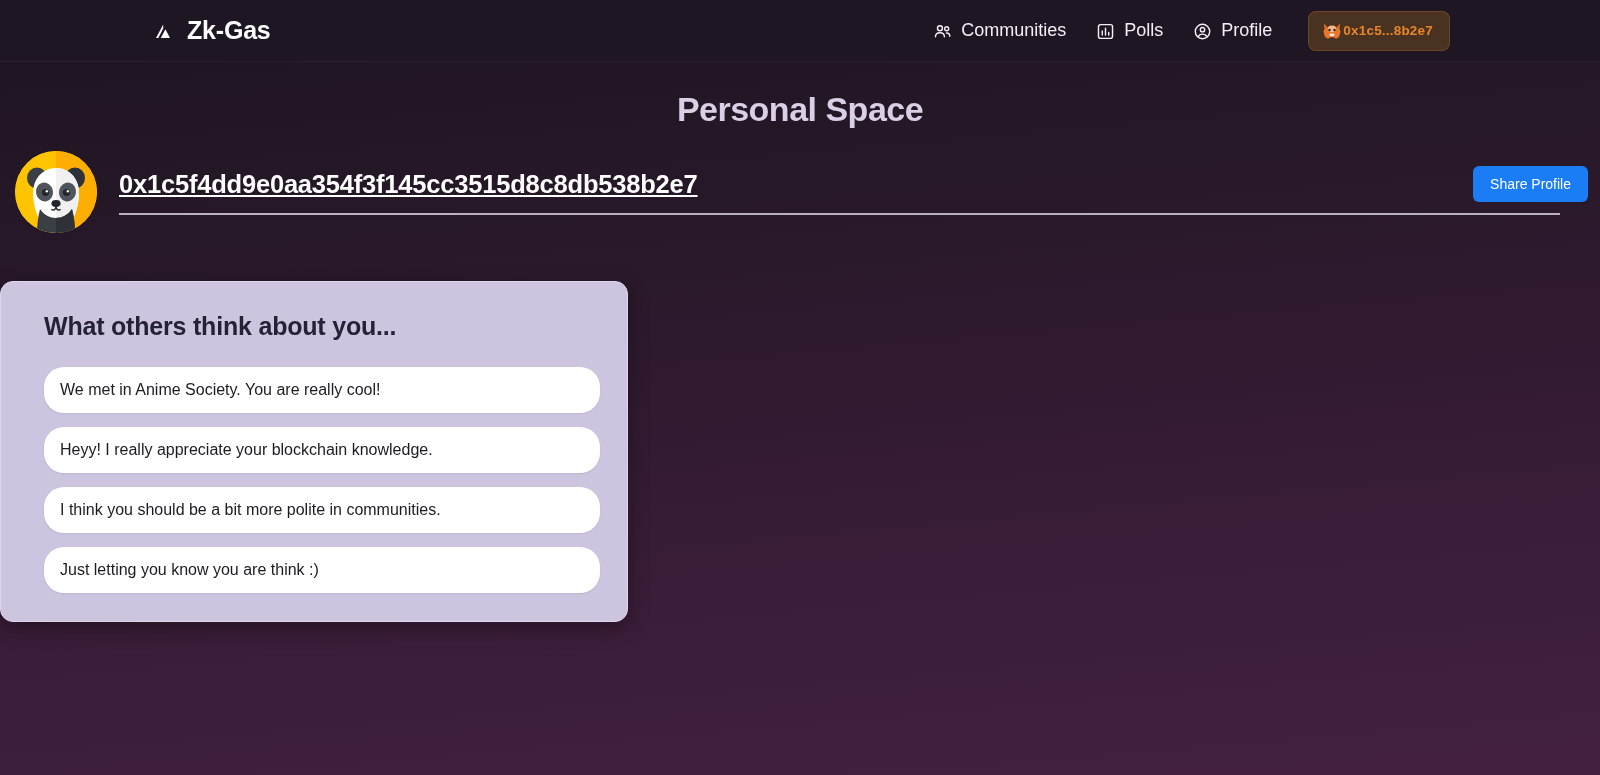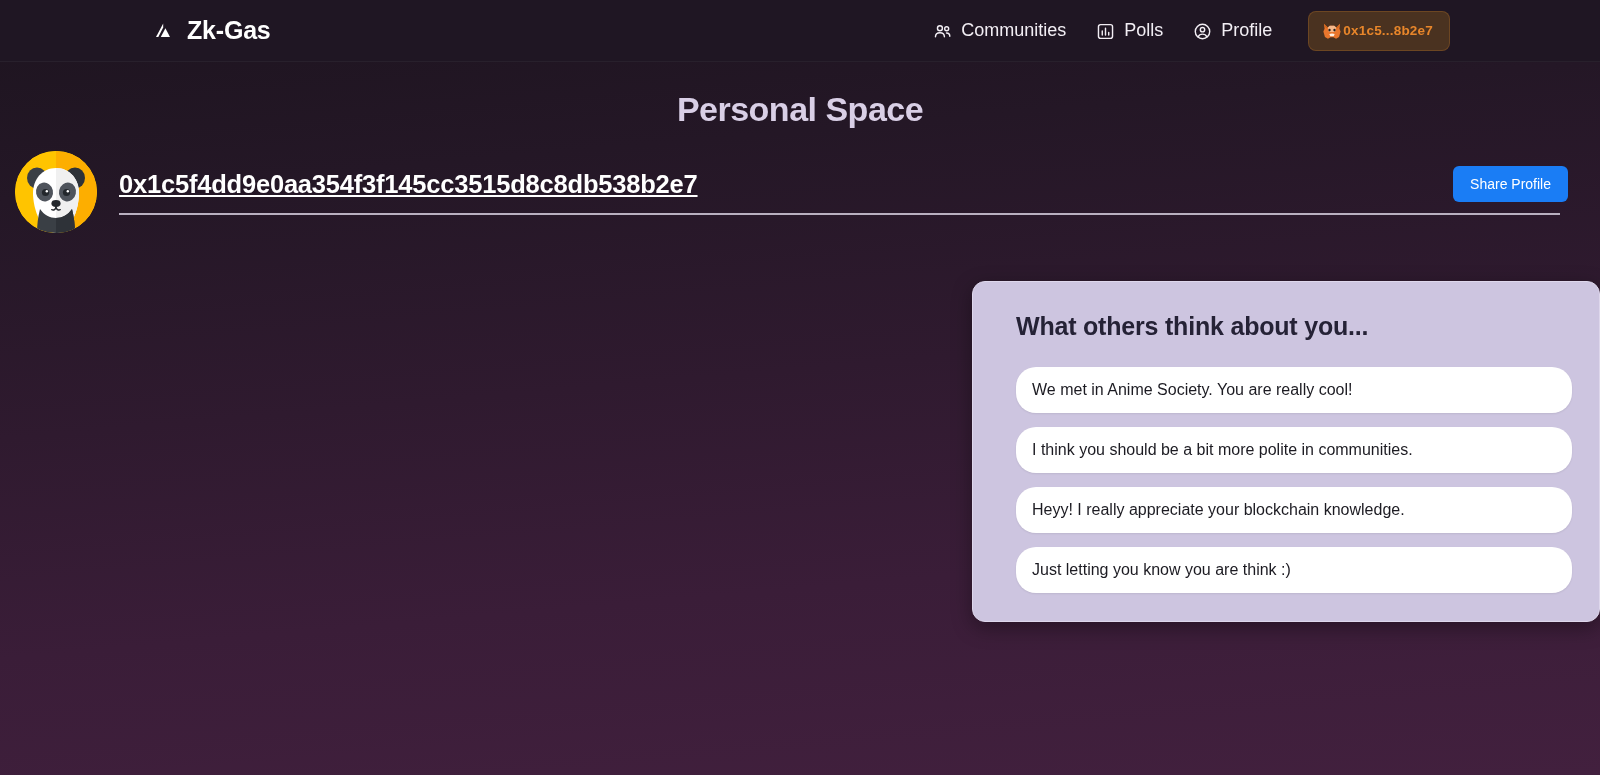--- a/index.html
+++ b/index.html
@@ -22,21 +22,21 @@
     align-items: center;
     justify-content: space-between;
     padding: 0 150px 0 150px;
     background: #1f1623;
     border-bottom: 1px solid rgba(255,255,255,0.045);
     position: relative;
     z-index: 5;
   }
   .brand {
     display: flex;
-    align-items: center;
+    align-items: flex-end;
     gap: 11px;
   }
   .brand-mark {
     width: 26px; height: 26px;
     display: flex; align-items: center; justify-content: center;
   }
   .brand-name {
     font-size: 25px;
     font-weight: 700;
     letter-spacing: -0.2px;
@@ -117,36 +117,36 @@
     padding-bottom: 14px;
     text-decoration: underline;
   }
   .profile-rule {
     height: 2px;
     background: #b9b0c0;
     width: 100%;
   }
   .share-btn {
     position: absolute;
-    right: 32px;
+    right: 12px;
     top: 15px;
     background: #1a7df5;
     color: #ffffff;
     border: none;
     border-radius: 6px;
     font-family: inherit;
     font-size: 14px;
     padding: 10px 17px;
     cursor: pointer;
   }
 
   
   .content {
     display: flex;
-    justify-content: flex-end;
+    justify-content: flex-start;
     gap: 148px;
     margin-top: 48px;
   }
   .card {
     background: #cdc5e0;
     border: 1px solid #ded7ec;
     border-radius: 13px;
     box-shadow: 0 6px 20px rgba(0,0,0,0.35);
   }
   .card-left {
@@ -315,20 +315,20 @@
 
   <button class="share-btn">Share Profile</button>
 </div>
 
 <div class="content">
 
   <div class="card card-left">
     <div class="card-title">What others think about you...</div>
     <div class="msg-list">
       <div class="msg">We met in Anime Society. You are really cool!</div>
+      <div class="msg">Heyy! I really appreciate your blockchain knowledge.</div>
       <div class="msg">I think you should be a bit more polite in communities.</div>
-      <div class="msg">Heyy! I really appreciate your blockchain knowledge.</div>
       <div class="msg">Just letting you know you are think :)</div>
     </div>
   </div>
 
 
 </div>
 
 </body></html>

